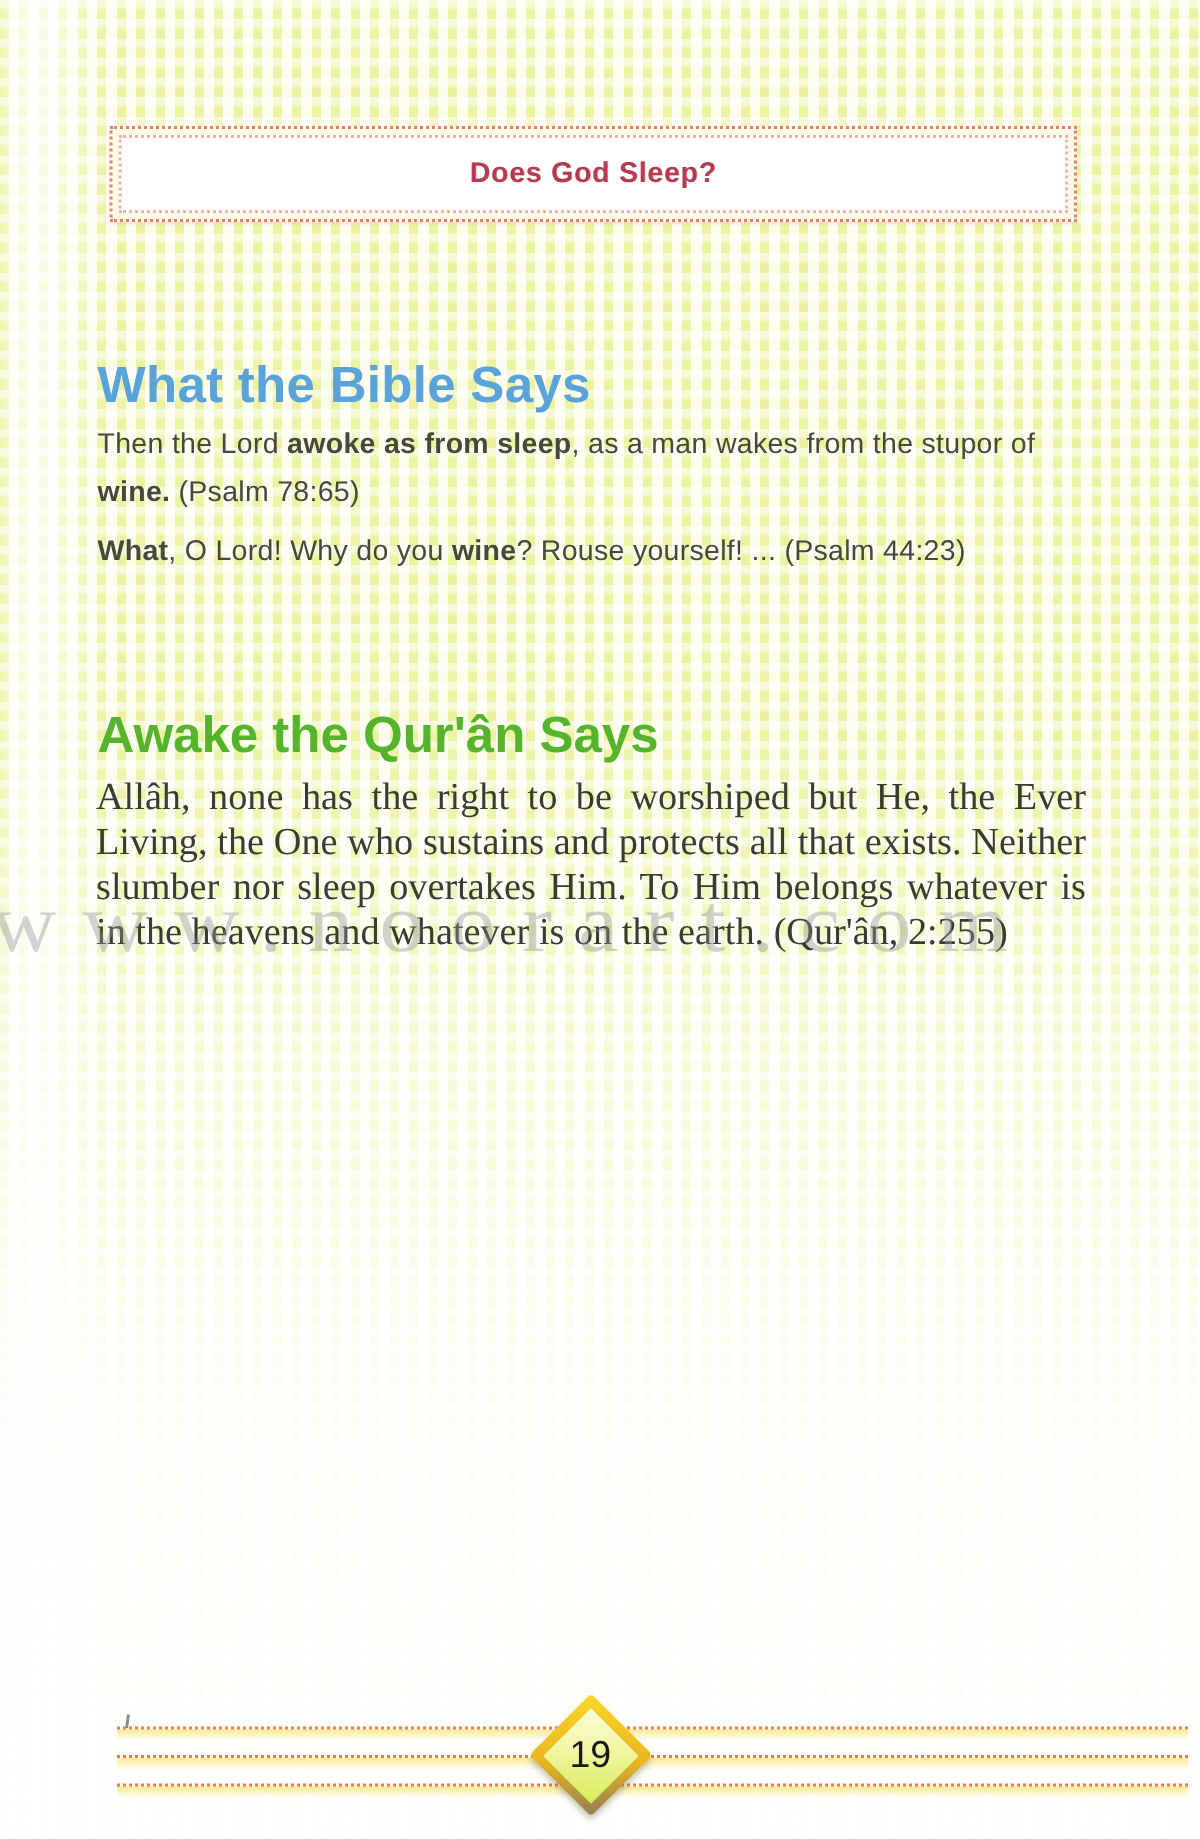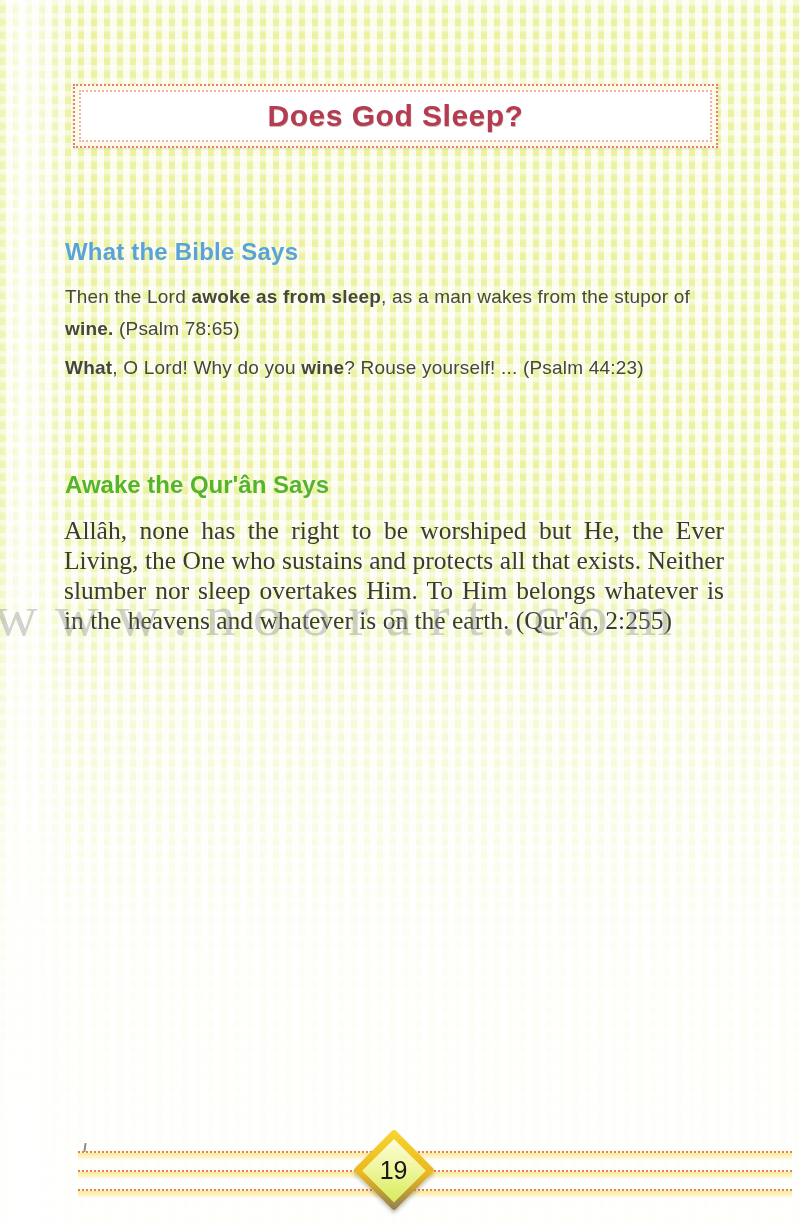--- a/index.html
+++ b/index.html
@@ -30,28 +30,28 @@
     box-shadow: 0 1px 2px rgba(180,140,90,0.25);
   }
   .title-box-inner {
     width: 100%; height: 100%;
     box-sizing: border-box;
     border: 2px dotted #eeb2a8;
     background: #ffffff;
     display: flex; align-items: center; justify-content: center;
   }
   .title-text {
-    font-size: 30px; font-weight: bold;
+    font-size: 19px; font-weight: bold;
     letter-spacing: 0.5px;
     text-shadow: 0.5px 0.5px 0 rgba(120,60,20,0.35);
   }
 
   .section-heading {
     position: absolute; left: 65px;
-    font-size: 24px; font-weight: bold;
+    font-size: 34px; font-weight: bold;
     letter-spacing: 0.2px;
   }
   #bible-heading { top: 238px; }
   #quran-heading { top: 471px; letter-spacing: 0px; }
 
   .body-par {
     position: absolute; left: 65px; width: 660px;
     font-size: 19px; line-height: 32px;
     letter-spacing: 0.2px;
   }

